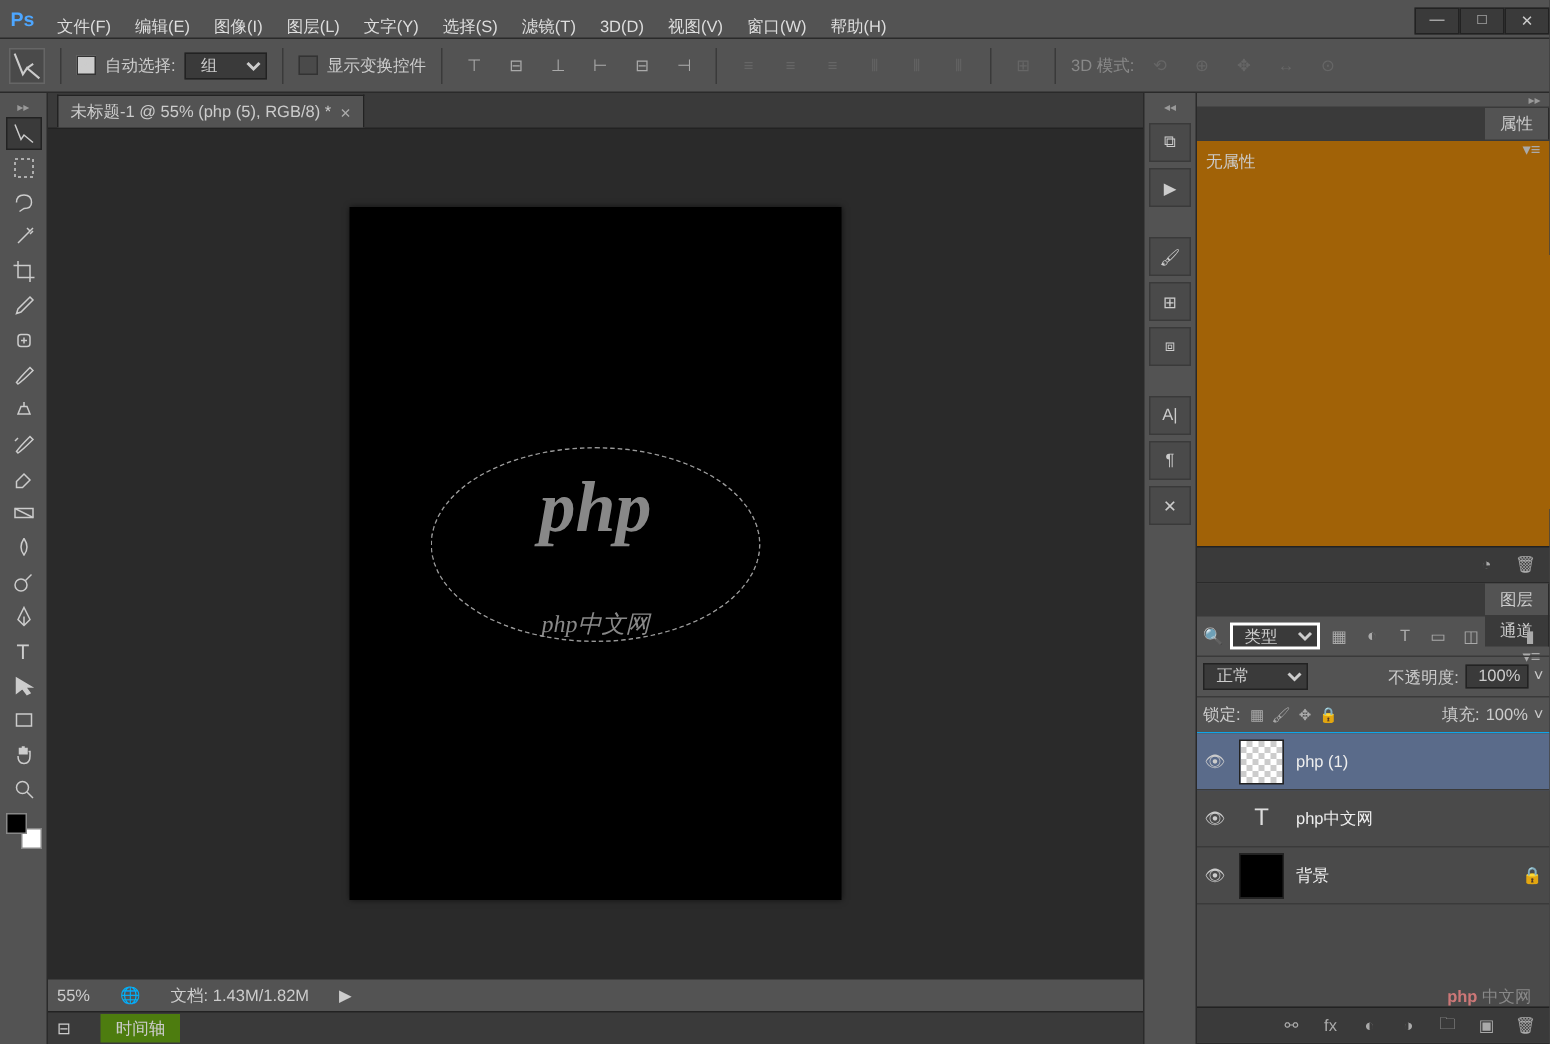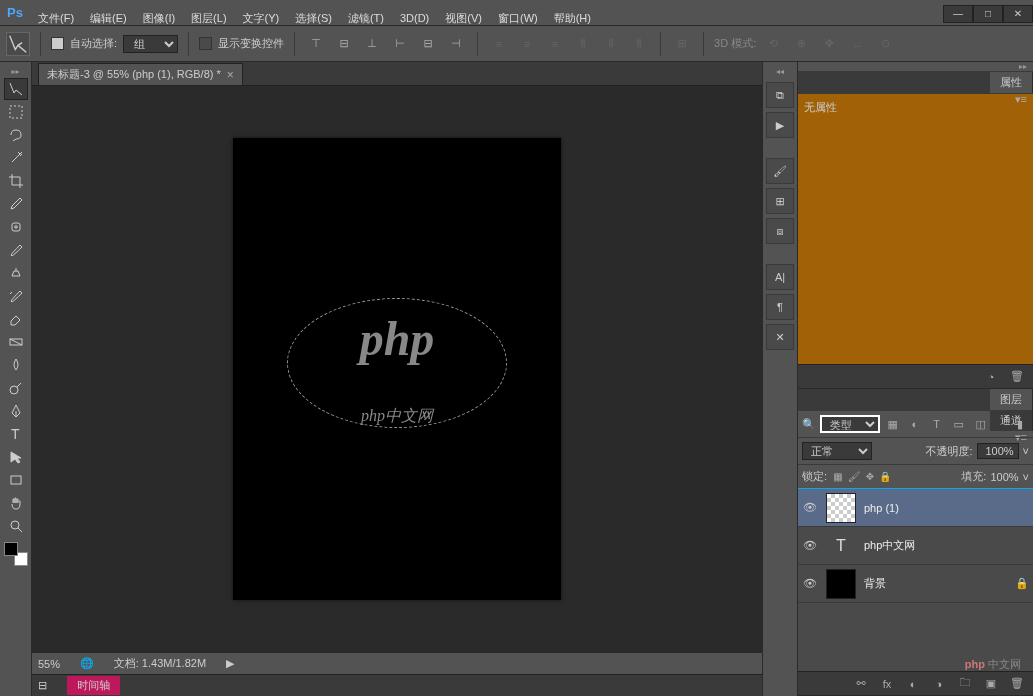--- a/index.html
+++ b/index.html
@@ -40,21 +40,21 @@
 .doc-tabs { height: 24px; background: #3a3a3a; display: flex; align-items: flex-end; padding-left: 6px; border-bottom: 1px solid #222; }
 .doc-tab { background: #535353; padding: 3px 8px; font-size: 11px; color: #ccc; border: 1px solid #222; border-bottom: none; display: flex; align-items: center; gap: 6px; }
 .doc-tab .close { font-size: 12px; color: #aaa; }
 .canvas-wrap { flex: 1; display: flex; align-items: center; justify-content: center; background: #2a2a2a; position: relative; overflow: hidden; }
 .canvas { width: 328px; height: 462px; background: #000; box-shadow: 0 0 4px rgba(0,0,0,0.6); position: relative; display: flex; flex-direction: column; align-items: center; justify-content: center; }
 .php-logo { color: #888; font-size: 48px; font-style: italic; font-weight: bold; font-family: Georgia, serif; position: relative; }
 .sel-ellipse { position: absolute; width: 220px; height: 130px; border: 1.5px dashed #999; border-radius: 50%; top: 160px; left: 54px; }
 .php-cn { color: #888; font-size: 16px; font-style: italic; margin-top: 40px; font-family: Georgia, serif; }
 .status-bar { height: 22px; background: #535353; display: flex; align-items: center; padding: 0 6px; font-size: 11px; gap: 20px; border-top: 1px solid #2a2a2a; }
 .timeline-bar { height: 22px; background: #3a3a3a; display: flex; align-items: center; padding: 0 6px; border-top: 1px solid #222; }
-.timeline-tab { background: #be185d; padding: 2px 10px; margin-left: 20px; }
+.timeline-tab { background: #4d7c0f; padding: 2px 10px; margin-left: 20px; }
 
 
 .right-strip { width: 36px; background: #535353; border-left: 1px solid #2a2a2a; border-right: 1px solid #2a2a2a; display: flex; flex-direction: column; align-items: center; padding-top: 4px; gap: 4px; }
 .strip-btn { width: 28px; height: 26px; display: flex; align-items: center; justify-content: center; color: #ccc; border: 1px solid #3a3a3a; background: #4a4a4a; }
 .strip-gap { height: 12px; }
 
 
 .panels { width: 235px; background: #535353; display: flex; flex-direction: column; }
 .panel-collapse { height: 10px; display: flex; align-items: center; justify-content: flex-end; padding-right: 6px; color: #999; font-size: 8px; border-bottom: 1px solid #3a3a3a; }
 
@@ -266,21 +266,21 @@
       </div>
     <div class="fg-bg">
       <div class="bg-swatch"></div>
       <div class="fg-swatch"></div>
     </div>
   </div>
 
   <div class="doc-area">
     <div class="doc-tabs">
       <div class="doc-tab">
-        <span>未标题-3 @ 55% (php (1), RGB/8) *</span>
+        <span>未标题-1 @ 55% (php (5), RGB/8) *</span>
         <span class="close">×</span>
       </div>
     </div>
     <div class="canvas-wrap">
       <div class="canvas">
         <div class="sel-ellipse"></div>
         <div class="php-logo">php</div>
         <div class="php-cn">php中文网</div>
       </div>
     </div>

